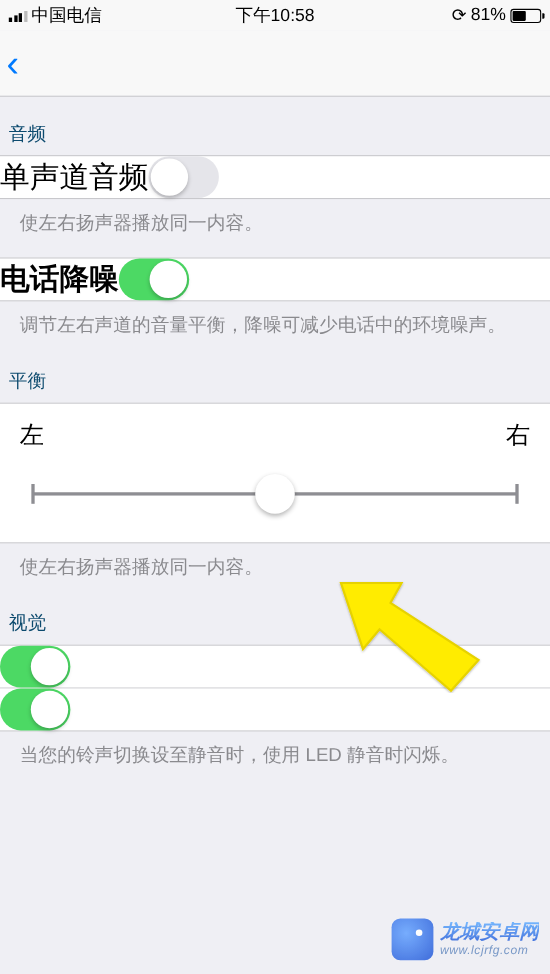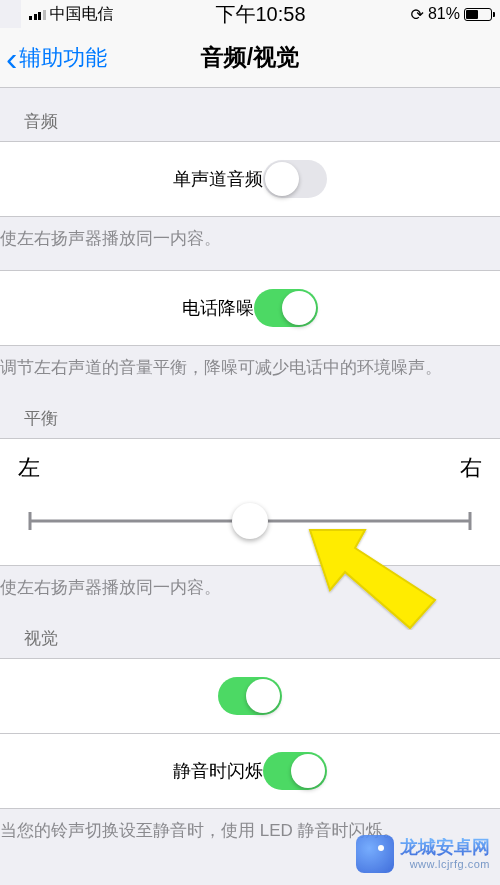--- a/index.html
+++ b/index.html
@@ -15,28 +15,27 @@
     
     .status-bar {
       height: 28px;
       background: #f8f8f8;
       display: flex;
       align-items: center;
       padding: 0 8px;
       font-size: 16px;
       font-weight: 500;
       color: #000;
-      margin-left: 21px;
     }
     .status-left { display: flex; align-items: center; gap: 4px; flex: 1; }
     .signal-bars { display: inline-flex; align-items: flex-end; gap: 1.5px; height: 12px; }
     .signal-bars span { width: 3px; background: #000; display: inline-block; }
     .signal-bars span:nth-child(1){height:4px;} .signal-bars span:nth-child(2){height:6px;}
     .signal-bars span:nth-child(3){height:8px;} .signal-bars span:nth-child(4){height:10px;background:#bbb;}
-    .status-center { text-align:center; font-size:20px; }
+    .status-center { text-align:center; font-size:16px; }
     .status-right { display: flex; align-items: center; justify-content: flex-end; gap: 4px; flex: 1; font-size:16px;}
     .battery { display:inline-block; width:28px; height:13px; border:1.5px solid #000; border-radius:3px; position:relative; }
     .battery::after { content:""; position:absolute; right:-4px; top:3px; width:2.5px; height:5px; background:#000; border-radius:0 1px 1px 0; }
     .battery-fill { position:absolute; left:1px; top:1px; bottom:1px; width:45%; background:#000; border-radius:1px; }
 
     
     .nav-bar {
       height: 60px;
       background: #f8f8f8;
       border-bottom: 1px solid #c8c8cc;
@@ -51,28 +50,27 @@
       padding-left: 6px;
     }
     .back-chevron { font-size: 34px; font-weight: 300; line-height: 1; margin-right: 2px; }
     .nav-title {
       position: absolute; left: 0; right: 0; text-align: center;
       font-size: 23px; font-weight: 600; color: #000;
       pointer-events: none;
     }
 
     
-    .section-header { padding: 22px 24px 8px; font-size: 17px; color: #737373; }
-    .section-footer { padding: 10px 0 6px; font-size: 17px; color: #8a8a8e; }
+    .section-header { padding: 22px 8px 8px; font-size: 17px; color: #0c4a6e; }
+    .section-footer { padding: 10px 18px 6px; font-size: 17px; color: #8a8a8e; }
 
     .cell {
       background: #fff;
-      padding: 18px;
-      display: flex; align-items: center; justify-content: center;
-      font-size: 18px;
+      display: flex; align-items: center; justify-content: flex-start;
+      font-size: 27px;
       border-top: 1px solid #c8c8cc;
       border-bottom: 1px solid #c8c8cc;
     }
     .cell + .cell { border-top: none; }
 
     
     .toggle { width: 64px; height: 38px; border-radius: 19px; position: relative; }
     .toggle.off { background: #e5e5ea; }
     .toggle.on  { background: #4cd964; }
     .knob {
@@ -90,21 +88,21 @@
     .tick  { position:absolute; top:50%; width:3px; height:18px; background:#8e8e93; transform:translate(-50%,-50%); }
     .thumb { position:absolute; top:50%; left:50%; width:36px; height:36px; border-radius:50%; background:#fff; box-shadow:0 2px 5px rgba(0,0,0,.3); transform:translate(-50%,-50%);}
 
     
     .arrow { position:absolute; left:300px; top:520px; width:150px; height:110px; pointer-events:none; z-index:50;}
 
     
     .watermark { position:absolute; right:10px; bottom:12px; display:flex; align-items:center; gap:6px; opacity:.9;}
     .wm-logo { width:38px; height:38px; border-radius:8px; background: radial-gradient(circle at 35% 35%, #6aa6ff, #2d5fd8); position:relative; }
     .wm-logo::after{content:""; position:absolute; left:22px; top:10px; width:6px; height:6px; background:#fff; border-radius:50%;}
-    .wm-text { line-height:1.1; text-align:right; }
+    .wm-text { line-height:1.1; text-align:left;font-style:italic; }
     .wm-main { font-size:18px; font-weight:700; background:linear-gradient(#6ab2ff,#2d5fd8); -webkit-background-clip:text; color:transparent;}
     .wm-sub  { font-size:11px; color:#6c8fc2; letter-spacing:.5px;}
   </style>
 </head>
 <body>
 
 <div class="status-bar">
   <div class="status-left">
     <span class="signal-bars">
         <span></span>
@@ -120,36 +118,34 @@
     <span>81%</span>
     <span class="battery">
         <span class="battery-fill"></span>
       </span>
   </div>
 </div>
 
 <div class="nav-bar">
   <div class="back-btn">
     <span class="back-chevron">‹</span>
-    <span>辅助功能</span>
   </div>
-  <div class="nav-title">音频/视觉</div>
 </div>
 
 <div class="section-header">音频</div>
 
 <div class="cell">
   <span>单声道音频</span>
   <span class="toggle off">
       <span class="knob"></span>
     </span>
 </div>
 <div class="section-footer">使左右扬声器播放同一内容。</div>
 
-<div class="cell" style="margin-top:14px;">
+<div class="cell" style="margin-top:14px;font-weight:bold;">
   <span>电话降噪</span>
   <span class="toggle on">
       <span class="knob"></span>
     </span>
 </div>
 <div class="section-footer">调节左右声道的音量平衡，降噪可减少电话中的环境噪声。</div>
 
 <div class="section-header">平衡</div>
 <div class="balance-block">
   <div class="balance-labels">
@@ -167,21 +163,20 @@
 <div class="section-footer">使左右扬声器播放同一内容。</div>
 
 <div class="section-header">视觉</div>
 
 <div class="cell">
   <span class="toggle on">
       <span class="knob"></span>
     </span>
 </div>
 <div class="cell">
-  <span>静音时闪烁</span>
   <span class="toggle on">
       <span class="knob"></span>
     </span>
 </div>
 <div class="section-footer">当您的铃声切换设至静音时，使用 LED 静音时闪烁。</div>
 
 <svg class="arrow" viewBox="0 0 150 110">
   <defs>
       <filter id="s">
         <feDropShadow dx="0" dy="1" stdDeviation="1" flood-opacity=".3"></feDropShadow>

